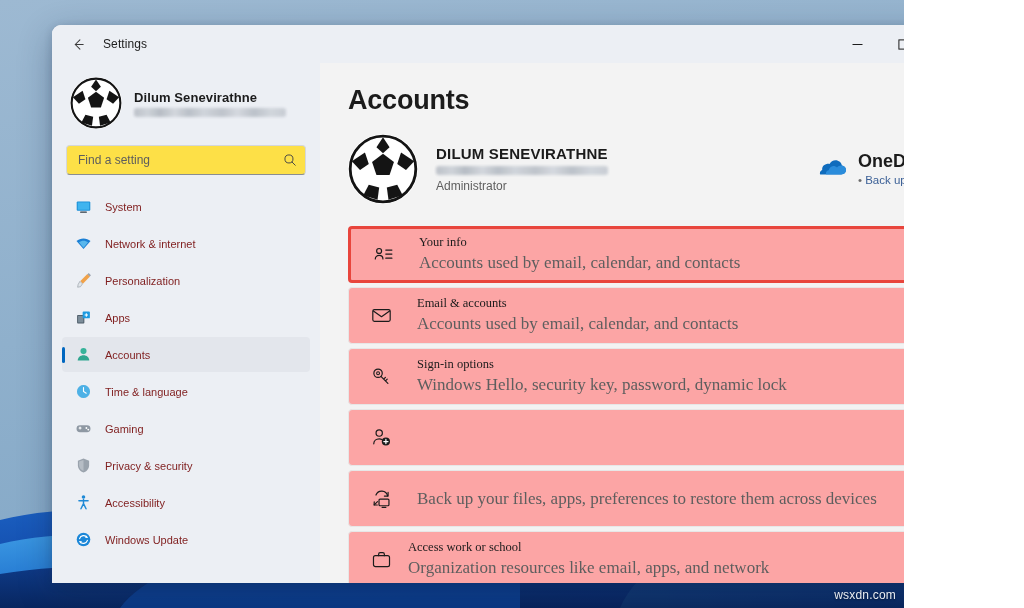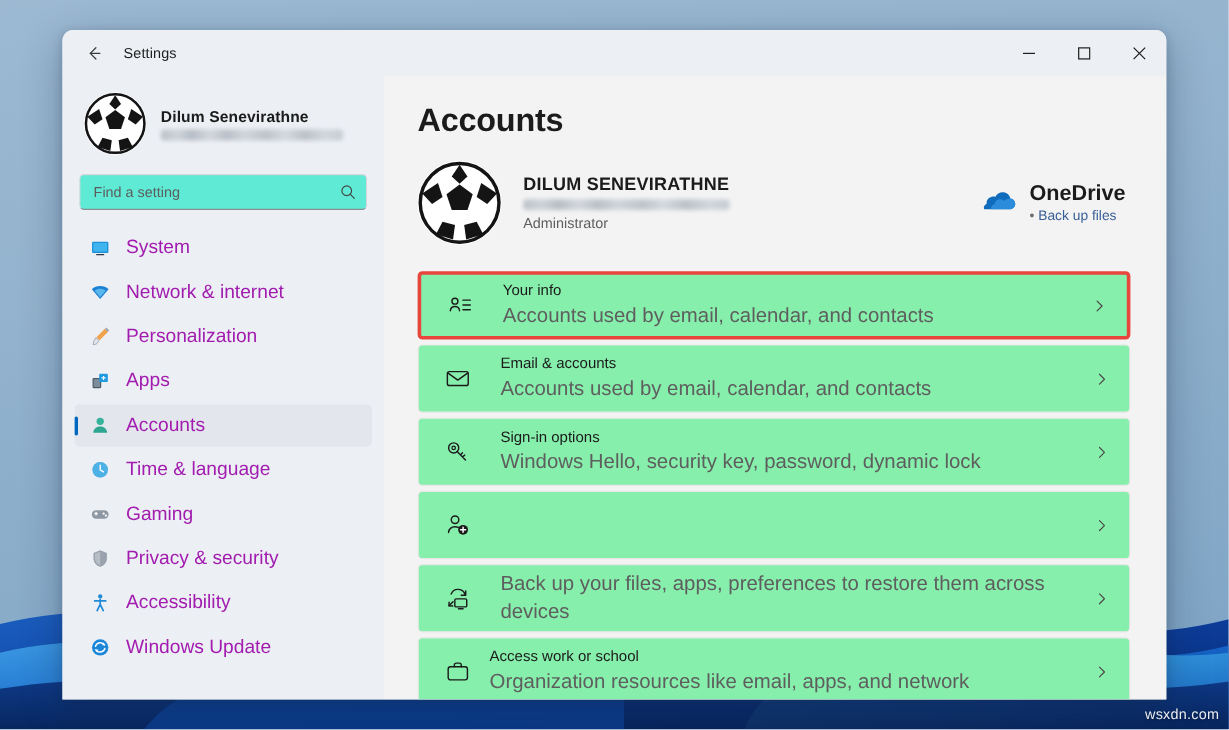--- a/index.html
+++ b/index.html
@@ -6,21 +6,21 @@
 
   html, body {
     width: 1024px; height: 608px;
     overflow: hidden;
     font-family: "Liberation Sans", sans-serif;
   }
 
   
   #desktop {
     position: relative;
-    width: 1024px; height: 608px;
+    width: 904px; height: 608px;
     background: linear-gradient(170deg, #9db9d2 0%, #8fb0cc 45%, #7ea4c4 100%);
     overflow: hidden;
   }
 
   
   #wallpaper {
     position: absolute;
     left: 0; bottom: 0;
     width: 1024px; height: 150px;
     overflow: hidden;
@@ -93,21 +93,21 @@
     opacity: .95;
   }
   #profile .blurred-email { width: 152px; }
 
   #search-wrap { position: relative; margin: 0 4px 14px 4px; }
   #search-input {
     width: 100%; height: 30px;
     border: 1px solid #d4d7db;
     border-bottom: 1px solid #8a8d91;
     border-radius: 4px;
-    background: #5eead4;
+    background: #fde047;
     padding: 0 30px 0 11px;
     font-family: inherit; font-size: 12px; color: #1b1b1b;
   }
   #search-input::placeholder { color: #5d5d5d; }
   #search-icon {
     position: absolute; right: 9px; top: 50%;
     transform: translateY(-50%);
     color: #444; pointer-events: none;
     display: flex;
   }
@@ -124,21 +124,21 @@
   .nav-item.active { background: #e3e6ec; }
   .nav-item.active::before {
     content: "";
     position: absolute; left: 0; top: 50%;
     transform: translateY(-50%);
     width: 3px; height: 16px;
     border-radius: 2px;
     background: #0067c0;
   }
   .nav-icon { width: 17px; height: 17px; flex: none; display: flex; align-items: center; justify-content: center; }
-  .nav-label { font-size: 16px; color: #a21caf; white-space: nowrap; }
+  .nav-label { font-size: 11px; color: #7f1d1d; white-space: nowrap; }
 
   
   #content {
     flex: 1; min-width: 0;
     background: #f3f3f3;
     padding: 22px 30px 0 28px;
     overflow: hidden;
   }
   #page-title {
     font-size: 27px; font-weight: 600; color: #1b1b1b;
@@ -159,25 +159,26 @@
   #onedrive-text { line-height: 1.35; }
   #onedrive-title { font-size: 18px; font-weight: 600; color: #1b1b1b; }
   #onedrive-sub { font-size: 11.5px; color: #3a5f96; }
   #onedrive-sub .bullet { color: #6b6b6b; }
 
   
   #cards { display: flex; flex-direction: column; gap: 4px; }
   .card {
     position: relative;
     height: 57px;
-    background: #86efac;
+    background: #fca5a5;
     border: 1px solid #e7e7e7;
     border-radius: 4px;
     display: flex; align-items: center;
     padding: 0 16px 0 20px;
+    font-family: Liberation Serif, serif;
   }
   .card.highlighted {
     border: 3px solid #e8453c;
     border-radius: 4px;
   }
   .card-icon {
     width: 24px; flex: none;
     display: flex; align-items: center; justify-content: center;
     color: #1b1b1b;
   }

